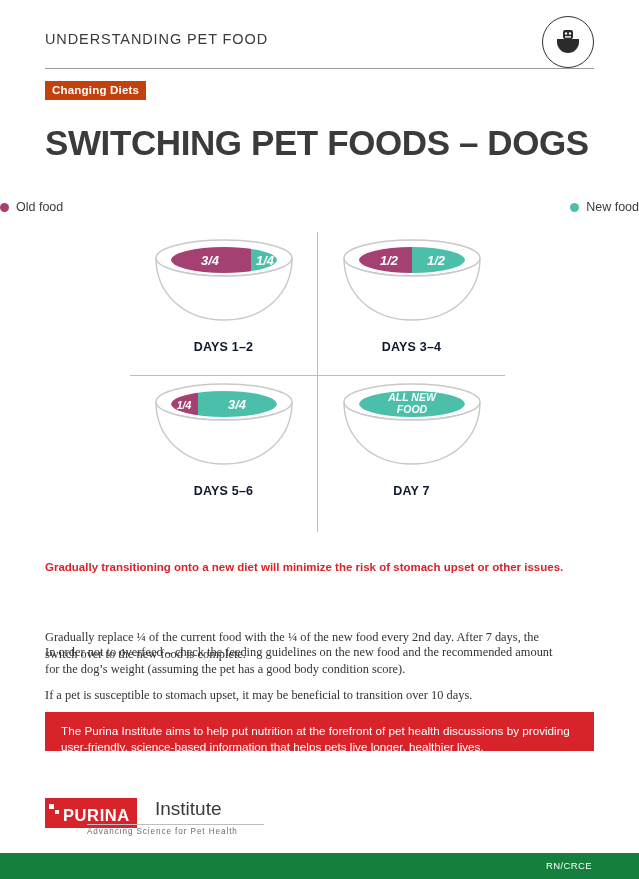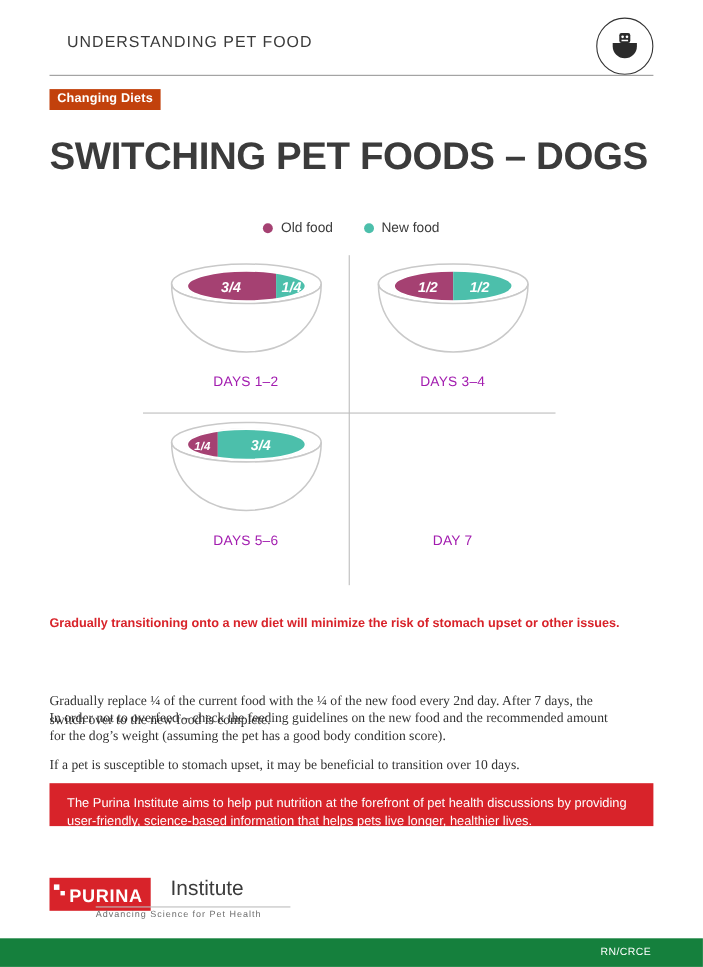--- a/index.html
+++ b/index.html
@@ -29,21 +29,21 @@
     top: 18px;
     right: 45px;
     height: 50px;
   }
   .header-title {
     font-size: 14.5px;
     letter-spacing: 0.9px;
     color: #3a3a3a;
     font-weight: 400;
     position: absolute;
-    left: 16px;
+    left: 0;
     top: 13px;
   }
   .header-logo {
     position: absolute;
     right: 0;
     top: -2px;
     width: 52px;
     height: 52px;
     border-radius: 50%;
     border: 1.5px solid #333;
@@ -88,21 +88,21 @@
     color: #3b3b3b;
   }
 
   
   .legend {
     position: absolute;
     top: 200px;
     left: 0;
     width: 639px;
     display: flex;
-    justify-content: center;
+    justify-content: space-between;
     gap: 28px;
     font-size: 12.5px;
     color: #3b3b3b;
   }
   .legend-item {
     display: flex;
     align-items: center;
     gap: 7px;
   }
   .dot {
@@ -157,22 +157,22 @@
     height: 100px;
     font-style: italic;
   }
   .cell-label {
     position: absolute;
     left: 0;
     width: 187px;
     top: 108px;
     text-align: center;
     font-size: 12.5px;
-    font-weight: normal;
-    color: #a21caf;
+    font-weight: bold;
+    color: #0f172a;
     letter-spacing: 0.2px;
   }
 
   
   .lead {
     position: absolute;
     left: 45px;
     top: 561px;
     width: 555px;
     font-size: 11.5px;
@@ -391,20 +391,29 @@
           </g>
           <path d="M26 24 a54 14 0 0 1 108 0 a54 14 0 0 1 -108 0 z" fill="none" stroke="#ffffff" stroke-width="2"></path>
           <text class="bowl-text-small" x="40" y="29" text-anchor="middle">1/4</text>
           <text class="bowl-text" x="93" y="29" text-anchor="middle">3/4</text>
         </svg>
       </div>
       <div class="cell-label">DAYS 5–6</div>
     </div>
 
     <div class="cell cell-4">
+      <div class="bowl-wrap">
+        <svg width="160" height="100" viewBox="0 0 160 100" aria-hidden="true">
+          <path d="M12 22 a68 18 0 0 1 136 0 a68 18 0 0 1 -136 0 z" fill="#ffffff" stroke="#c9c9c9" stroke-width="1.4"></path>
+          <path d="M12 22 a68 18 0 0 0 136 0 c0 34 -26 62 -68 62 c-42 0 -68 -28 -68 -62 z" fill="#ffffff" stroke="#c9c9c9" stroke-width="1.4"></path>
+          <path d="M26 24 a54 14 0 0 1 108 0 a54 14 0 0 1 -108 0 z" fill="#4cbfab" stroke="#ffffff" stroke-width="2"></path>
+          <text class="bowl-text-small" x="80" y="21" text-anchor="middle">ALL NEW</text>
+          <text class="bowl-text-small" x="80" y="33" text-anchor="middle">FOOD</text>
+        </svg>
+      </div>
       <div class="cell-label">DAY 7</div>
     </div>
   </div>
 
   <div class="lead">Gradually transitioning onto a new diet will minimize the risk of stomach upset or other issues.</div>
   <div class="para para-1">In order not to overfeed – check the feeding guidelines on the new food and the recommended amount for the dog’s weight (assuming the pet has a good body condition score).</div>
   <div class="para para-2">Gradually replace ¼ of the current food with the ¼ of the new food every 2nd day. After 7 days, the switch over to the new food is complete.</div>
   <div class="para para-3">If a pet is susceptible to stomach upset, it may be beneficial to transition over 10 days.</div>
 
   <div class="callout">The Purina Institute aims to help put nutrition at the forefront of pet health discussions by providing user-friendly, science-based information that helps pets live longer, healthier lives.</div>

